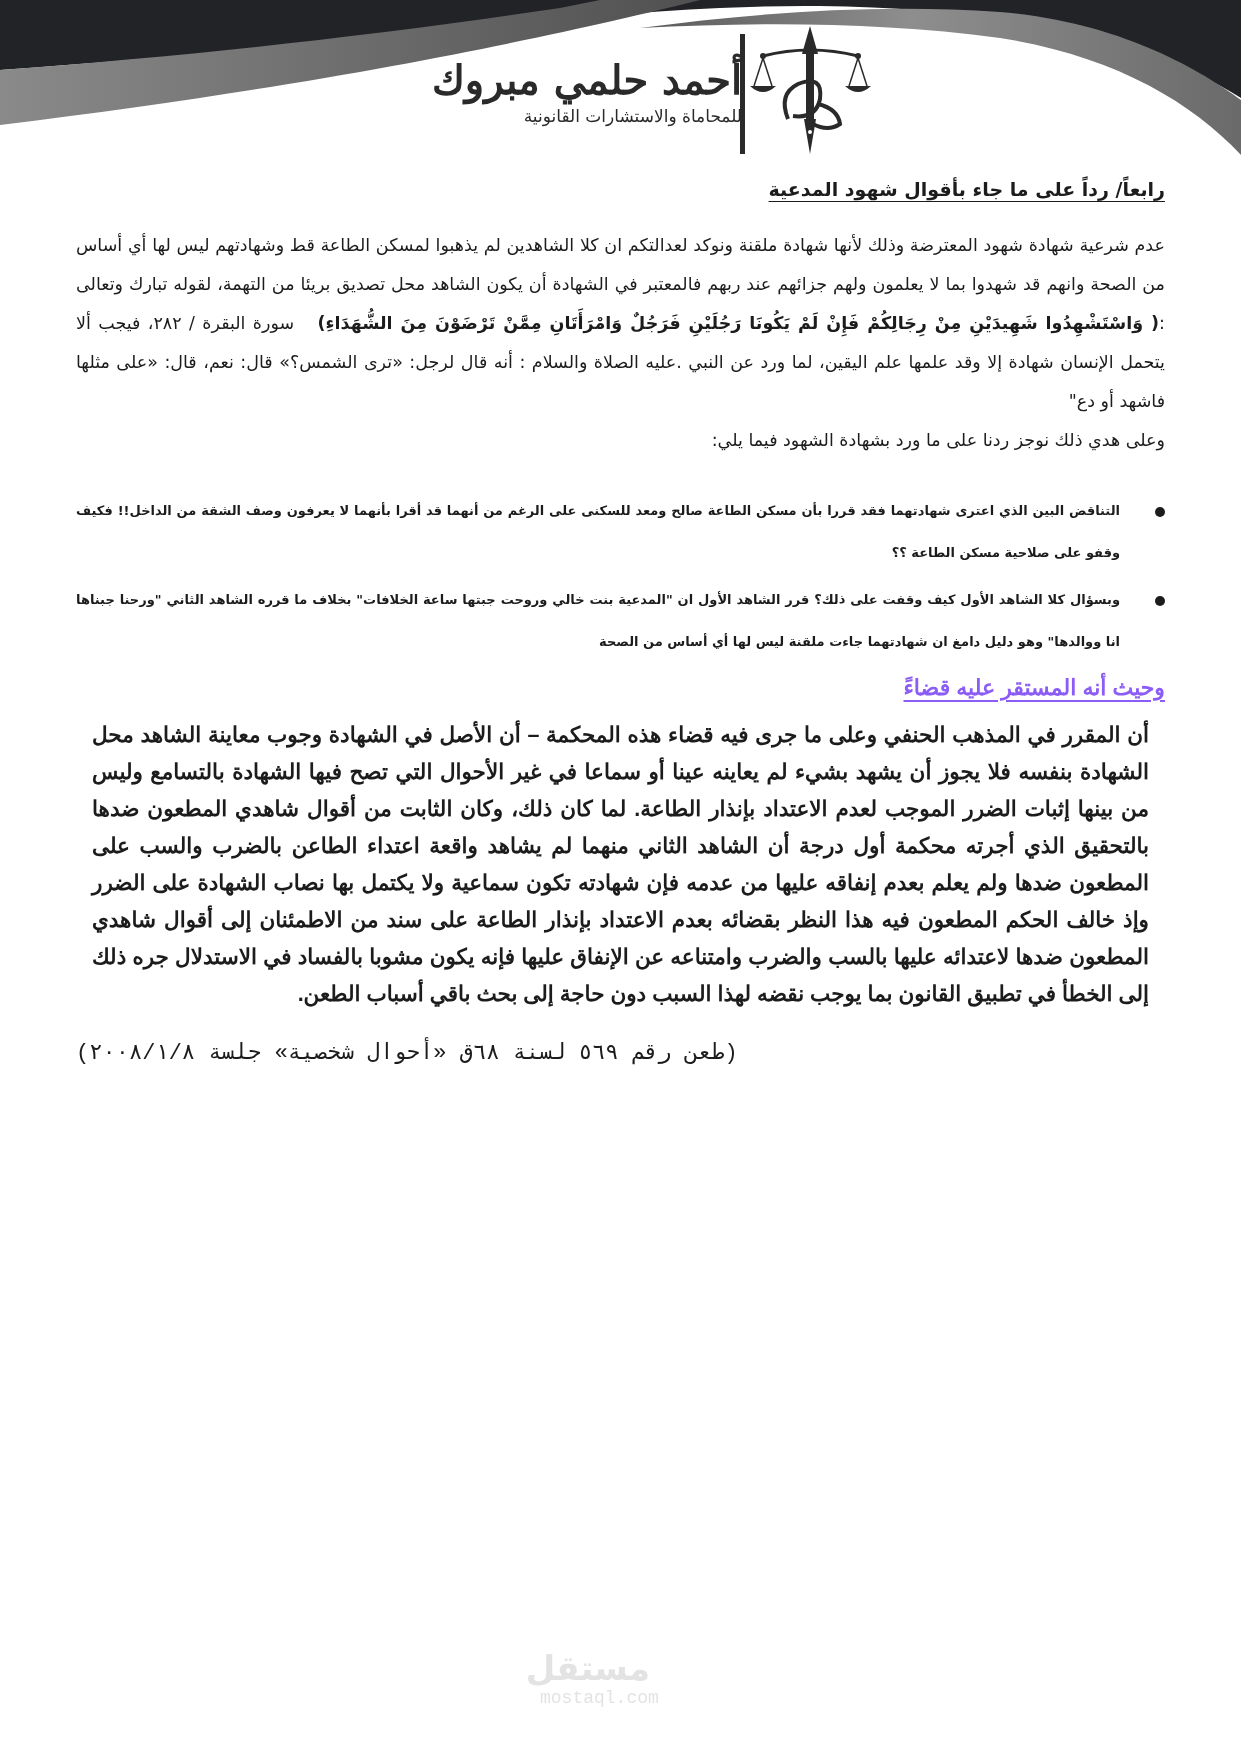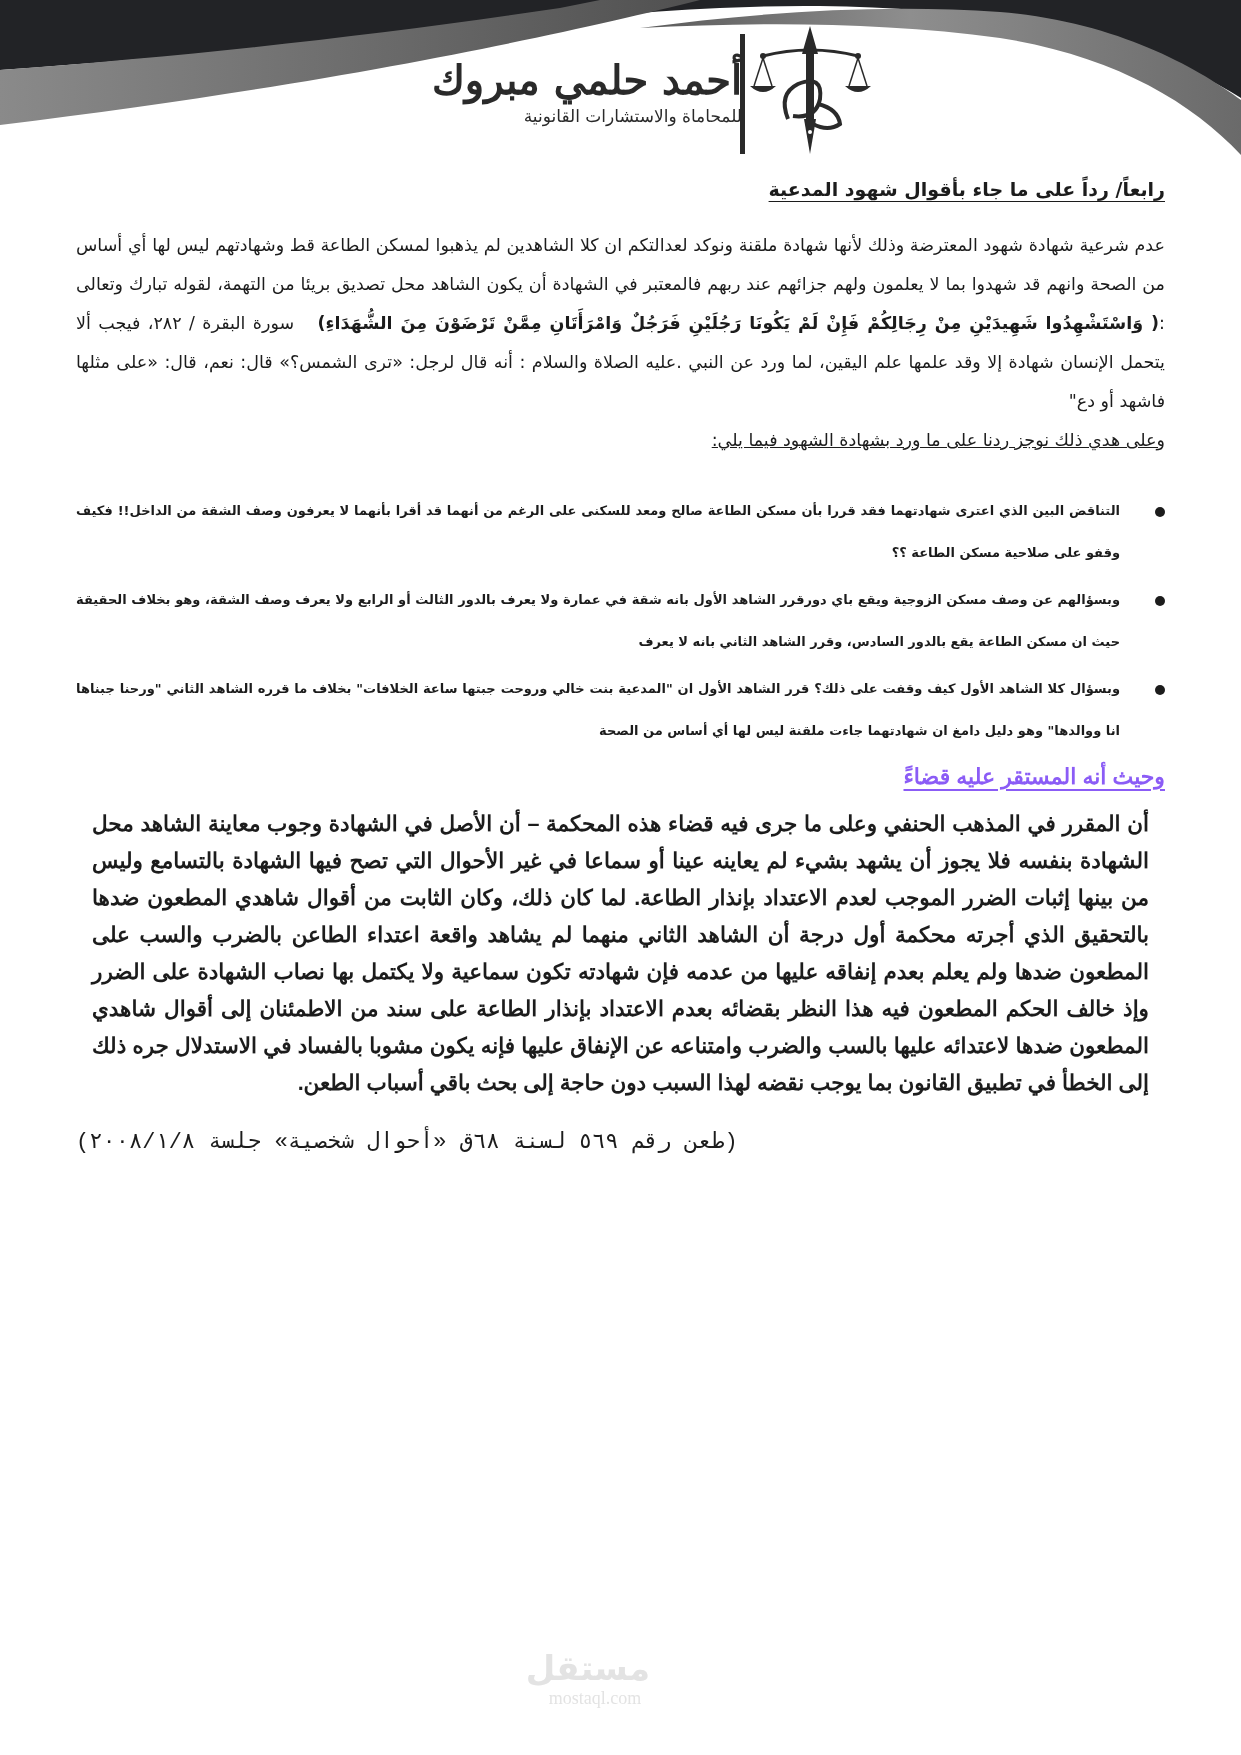--- a/index.html
+++ b/index.html
@@ -88,21 +88,20 @@
       line-height: 39px;
       margin: 0;
       text-align-last: right;
     }
     .para1 .verse { font-weight: bold; margin-left: 16px; }
     .lead-in {
       font-family: "DejaVu Sans", sans-serif;
       font-size: 17.5px;
       line-height: 39px;
       margin: 0 0 30px 0;
-      text-decoration: underline;
     }
     ul.points {
       list-style: none;
       margin: 0;
       padding: 0;
     }
     ul.points li {
       position: relative;
       padding-right: 45px;
       font-family: "DejaVu Sans", sans-serif;
@@ -158,21 +157,21 @@
       direction: ltr;
     }
     .wm-ar {
       font-family: "DejaVu Sans", sans-serif;
       font-weight: bold;
       font-size: 34px;
       line-height: 40px;
       direction: rtl;
     }
     .wm-en {
-      font-family: Liberation Serif, serif;
+      font-family: Liberation Mono, monospace;
       font-size: 18px;
       line-height: 20px;
       text-align: center;
     }
   </style>
 </head>
 <body>
 
 <svg class="header-art" viewBox="0 0 1241 180" preserveAspectRatio="none" xmlns="http://www.w3.org/2000/svg">
   <defs>
@@ -226,21 +225,20 @@
 
 <div class="content">
   <h2 class="section-title">رابعاً/ رداً على ما جاء بأقوال شهود المدعية</h2>
 
   <p class="para1"><span>عدم شرعية شهادة شهود المعترضة وذلك لأنها شهادة ملقنة ونوكد لعدالتكم ان كلا الشاهدين لم يذهبوا لمسكن الطاعة قط وشهادتهم ليس لها أي أساس من الصحة وانهم قد شهدوا بما لا يعلمون ولهم جزائهم عند ربهم فالمعتبر في الشهادة أن يكون الشاهد محل تصديق بريئا من التهمة، لقوله تبارك وتعالى :</span><span class="verse">( وَاسْتَشْهِدُوا شَهِيدَيْنِ مِنْ رِجَالِكُمْ فَإِنْ لَمْ يَكُونَا رَجُلَيْنِ فَرَجُلٌ وَامْرَأَتَانِ مِمَّنْ تَرْضَوْنَ مِنَ الشُّهَدَاءِ)</span><span> سورة البقرة / ٢٨٢، فيجب ألا يتحمل الإنسان شهادة إلا وقد علمها علم اليقين، لما ورد عن النبي .عليه الصلاة والسلام : أنه قال لرجل: «ترى الشمس؟» قال: نعم، قال: «على مثلها فاشهد أو دع"</span></p>
 
   <p class="lead-in">وعلى هدي ذلك نوجز ردنا على ما ورد بشهادة الشهود فيما يلي:</p>
 
   <ul class="points">
     <li><span class="bullet"></span><span>التناقض البين الذي اعترى شهادتهما فقد قررا بأن مسكن الطاعة صالح ومعد للسكنى على الرغم من أنهما قد أقرا بأنهما لا يعرفون وصف الشقة من الداخل!! فكيف وقفو على صلاحية مسكن الطاعة ؟؟</span></li>
-    <li><span class="bullet"></span><span>وبسؤالهم عن وصف مسكن الزوجية ويقع باي دورقرر الشاهد الأول بانه شقة في عمارة ولا يعرف بالدور الثالث أو الرابع ولا يعرف وصف الشقة، وهو بخلاف الحقيقة حيث ان مسكن الطاعة يقع بالدور السادس، وقرر الشاهد الثاني بانه لا يعرف</span></li>
     <li><span class="bullet"></span><span>وبسؤال كلا الشاهد الأول كيف وقفت على ذلك؟ قرر الشاهد الأول ان "المدعية بنت خالي وروحت جبتها ساعة الخلافات" بخلاف ما قرره الشاهد الثاني "ورحنا جبناها انا ووالدها" وهو دليل دامغ ان شهادتهما جاءت ملقنة ليس لها أي أساس من الصحة</span></li>
   </ul>
 
   <h3 class="section2-title">وحيث أنه المستقر عليه قضاءً</h3>
 
   <p class="para2">أن المقرر في المذهب الحنفي وعلى ما جرى فيه قضاء هذه المحكمة – أن الأصل في الشهادة وجوب معاينة الشاهد محل الشهادة بنفسه فلا يجوز أن يشهد بشيء لم يعاينه عينا أو سماعا في غير الأحوال التي تصح فيها الشهادة بالتسامع وليس من بينها إثبات الضرر الموجب لعدم الاعتداد بإنذار الطاعة. لما كان ذلك، وكان الثابت من أقوال شاهدي المطعون ضدها بالتحقيق الذي أجرته محكمة أول درجة أن الشاهد الثاني منهما لم يشاهد واقعة اعتداء الطاعن بالضرب والسب على المطعون ضدها ولم يعلم بعدم إنفاقه عليها من عدمه فإن شهادته تكون سماعية ولا يكتمل بها نصاب الشهادة على الضرر وإذ خالف الحكم المطعون فيه هذا النظر بقضائه بعدم الاعتداد بإنذار الطاعة على سند من الاطمئنان إلى أقوال شاهدي المطعون ضدها لاعتدائه عليها بالسب والضرب وامتناعه عن الإنفاق عليها فإنه يكون مشوبا بالفساد في الاستدلال جره ذلك إلى الخطأ في تطبيق القانون بما يوجب نقضه لهذا السبب دون حاجة إلى بحث باقي أسباب الطعن.</p>
 
   <p class="citation">(طعن رقم ٥٦٩ لسنة ٦٨ق «أحوال شخصية» جلسة ٢٠٠٨/١/٨)</p>
 </div>
 

